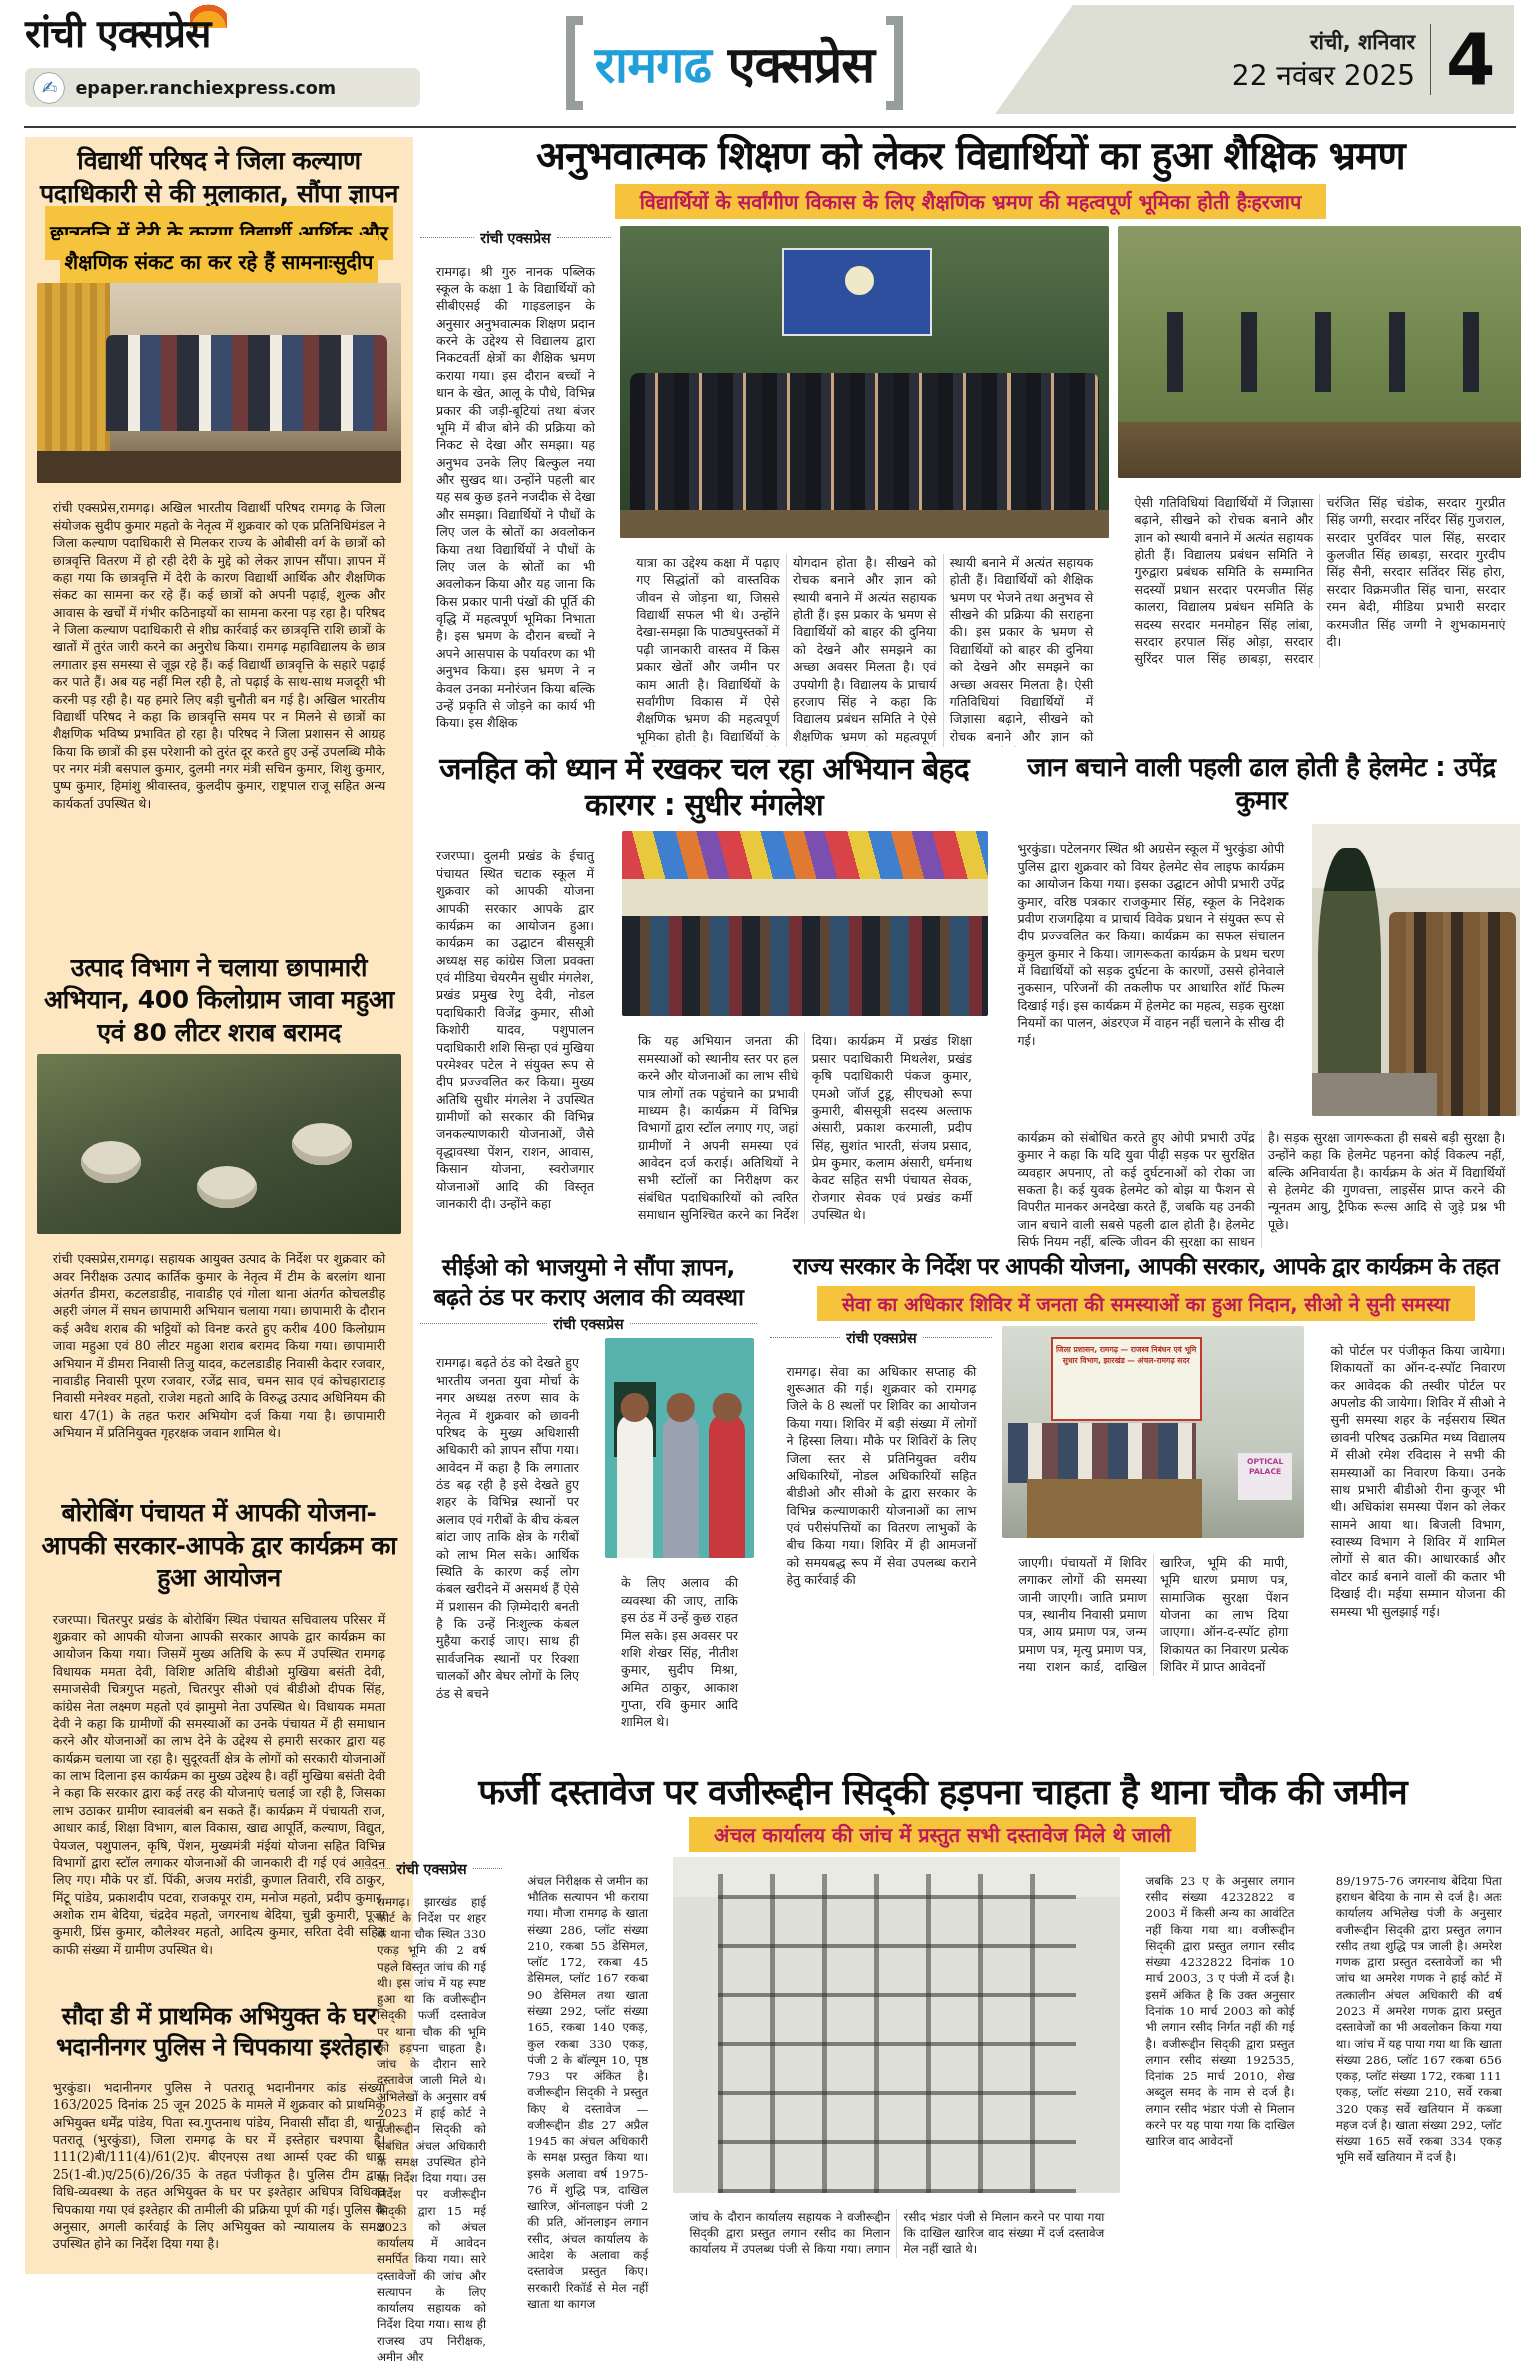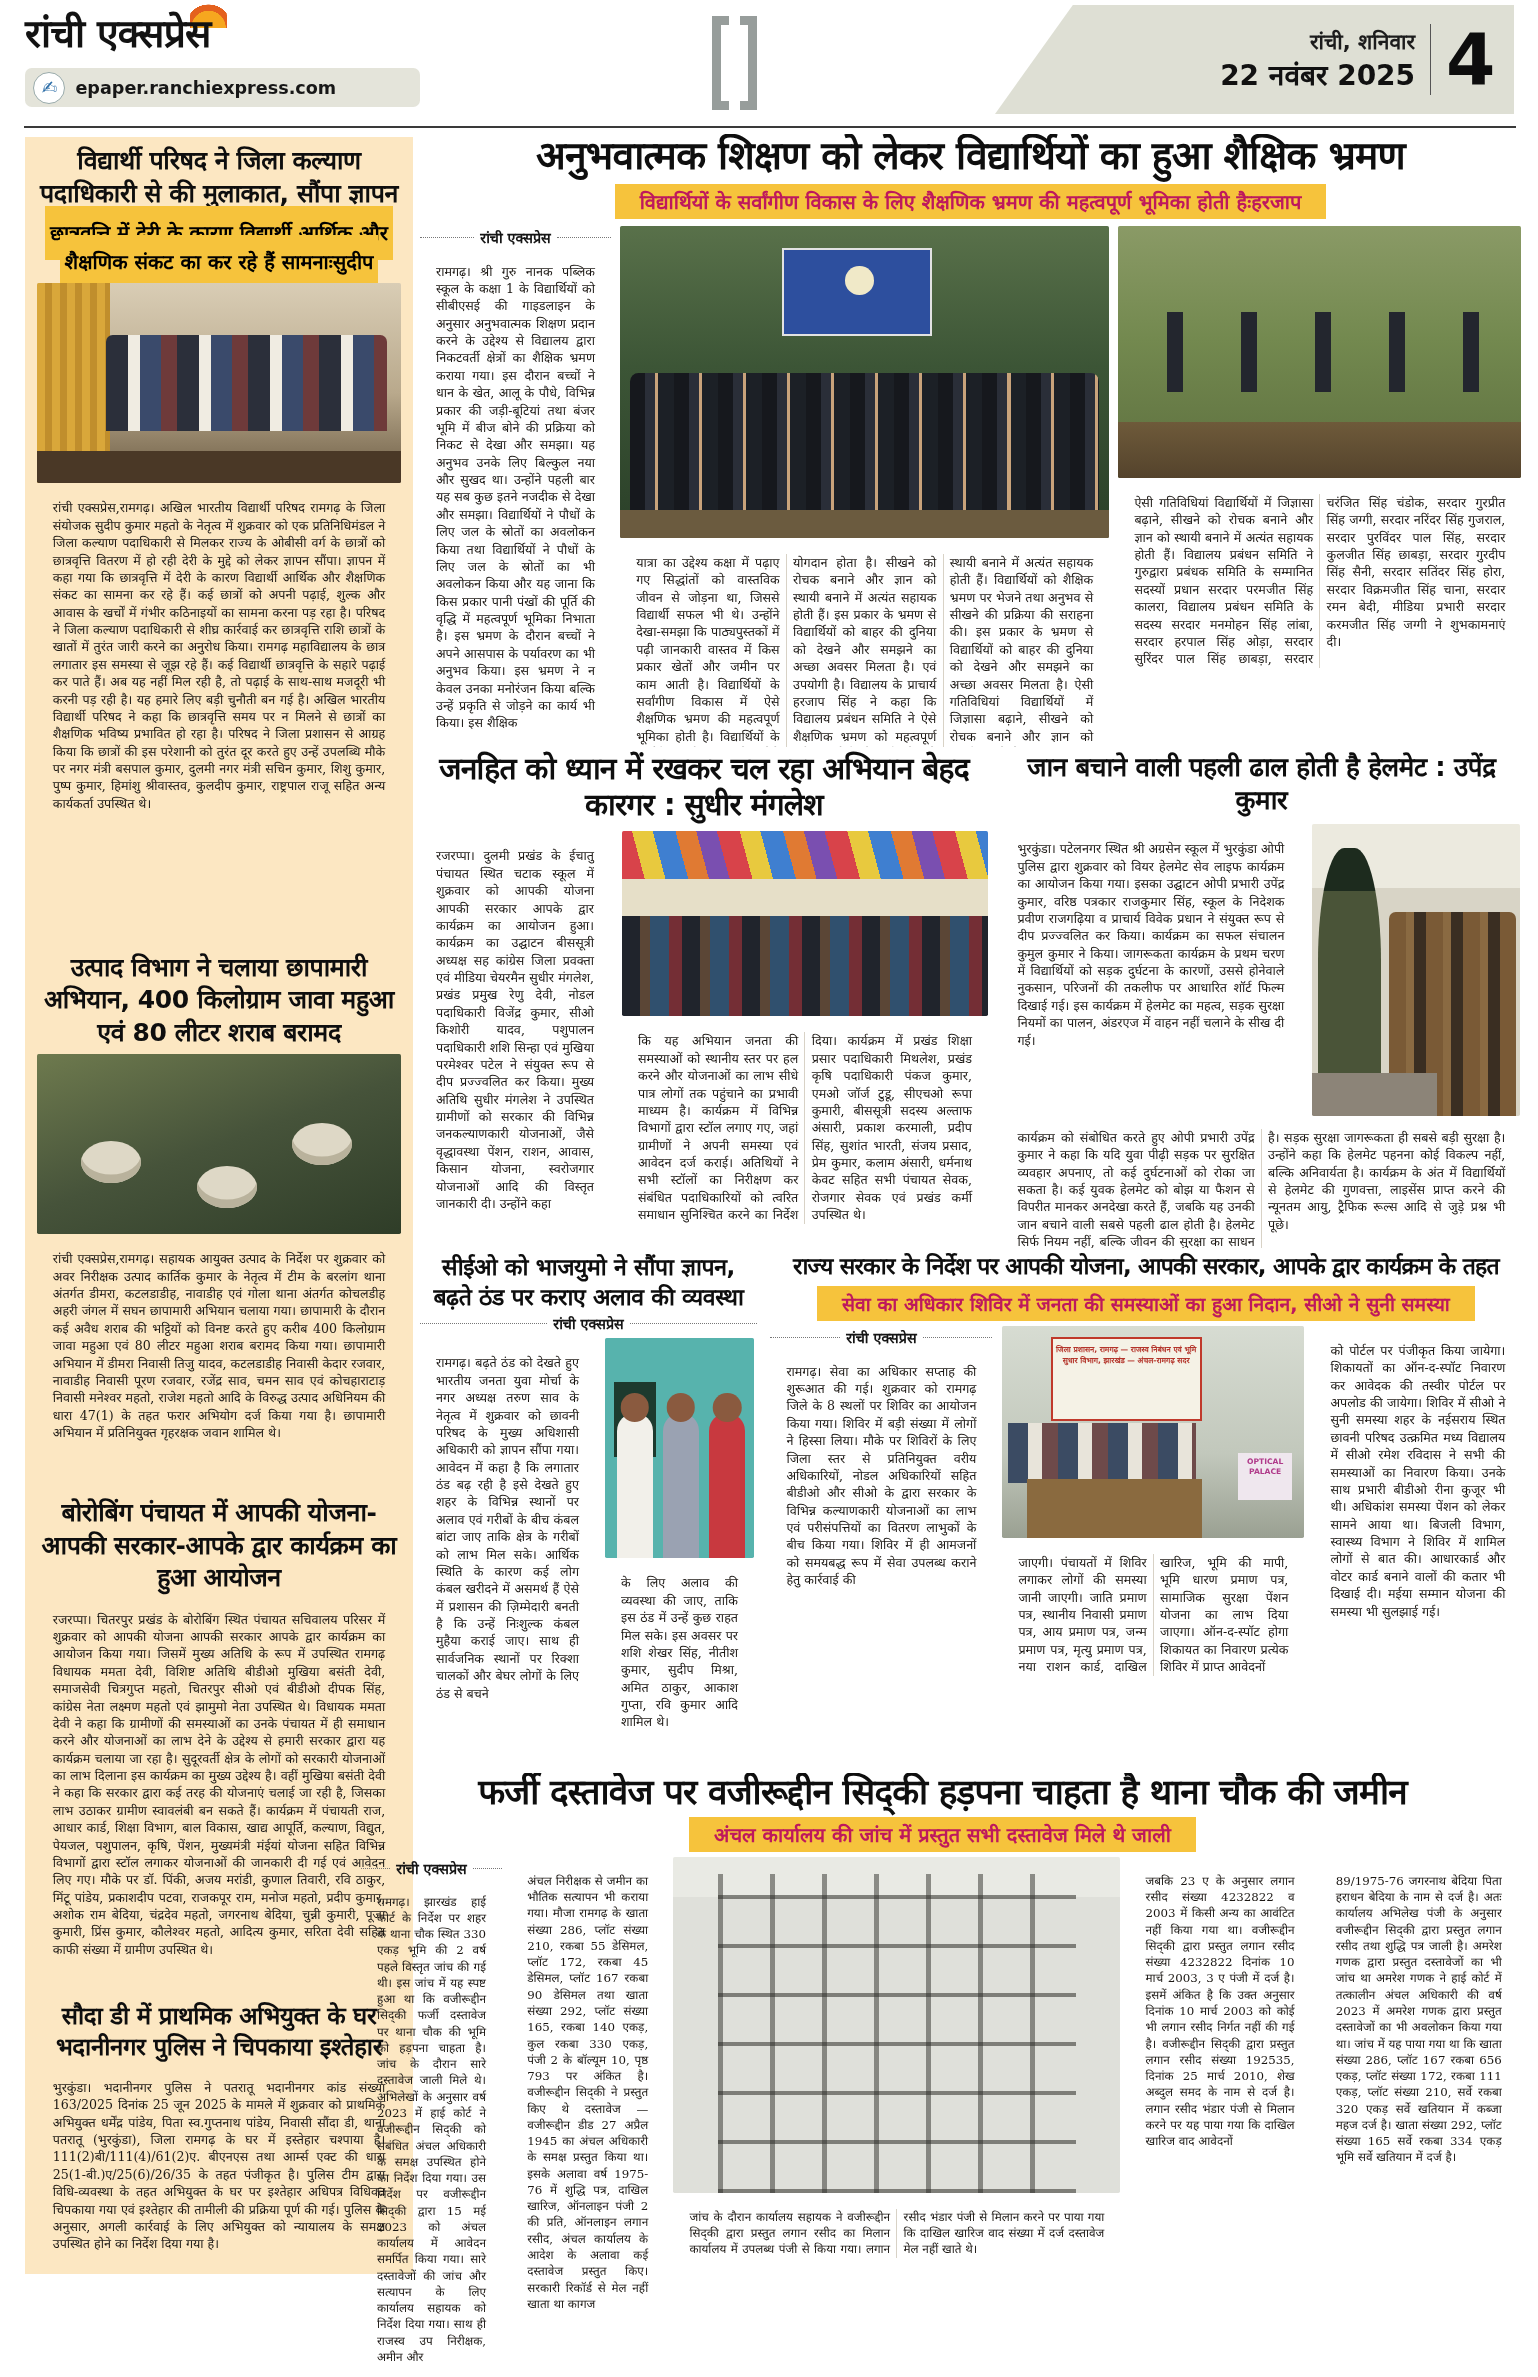--- a/index.html
+++ b/index.html
@@ -23,21 +23,21 @@
   .bracket.bl{border-right:none;}
   .bracket.br{border-left:none;}
   .ed-title{font-size:50px;font-weight:bold;letter-spacing:-0.8px;white-space:nowrap;}
   .ed1{color:#219fd9;}
   .ed2{color:#141414;}
   .mh-right{position:absolute;left:995px;top:5px;width:519px;height:109px;background:#dedfd4;
       clip-path:polygon(15% 0,100% 0,100% 100%,0 100%);
       display:flex;align-items:center;justify-content:flex-end;padding-right:18.5px;box-sizing:border-box;gap:15px;}
   .dateinfo{text-align:right;}
   .cityday{font-size:21px;font-weight:bold;color:#1c1c1c;}
-  .pubdate{font-size:28px;font-weight:bold;color:#111;}
+  .pubdate{font-size:28px;font-weight:normal;color:#111;}
   .pageno{font-size:71px;font-weight:bold;color:#0d0d0d;border-left:1.7px solid #555;padding-left:15px;line-height:1;}
   #hrule{position:absolute;left:23.5px;top:126px;width:1492px;border-top:2.5px double #3a3a3a;}
 
   
   .body{font-family:"DejaVu Serif","Liberation Serif",serif;font-size:12.6px;line-height:1.38;
         text-align:justify;color:#1b1713;margin:16px;}
   .byline{display:flex;align-items:center;gap:6.7px;margin:1.7px 0 5px 0;}
   .byline .dots{flex:1;border-top:1.7px dotted #777;}
   .bl-label{font-size:14.3px;font-weight:bold;color:#151515;white-space:nowrap;}
   .strap-wrap{text-align:center;margin:5px 0;}
@@ -162,20 +162,24 @@
         <div class="sun"></div>
         <div class="brand">रांची एक्सप्रेस</div>
       </div>
       <div class="epaper-bar">
         <span class="hand">✍</span>
         <span class="epurl">epaper.ranchiexpress.com</span>
       </div>
     </div>
     <div class="mh-center">
       <div class="bracket bl"></div>
+      <div class="ed-title">
+        <span class="ed1">रामगढ</span>
+        <span class="ed2">एक्सप्रेस</span>
+      </div>
       <div class="bracket br"></div>
     </div>
     <div class="mh-right">
       <div class="dateinfo">
         <div class="cityday">रांची, शनिवार</div>
         <div class="pubdate">22 नवंबर 2025</div>
       </div>
       <div class="pageno">4</div>
     </div>
   </header>

